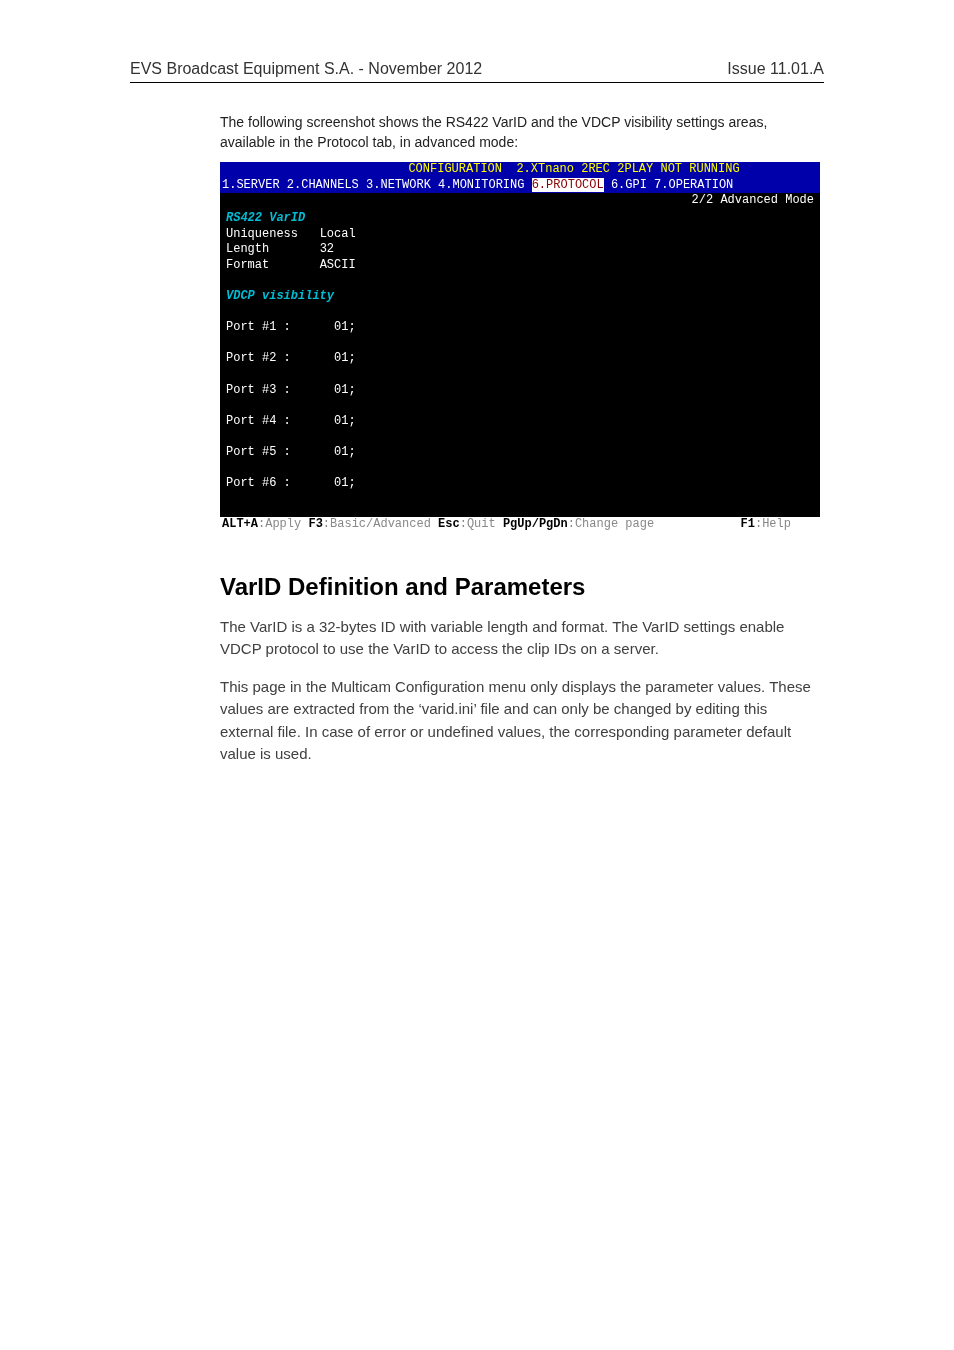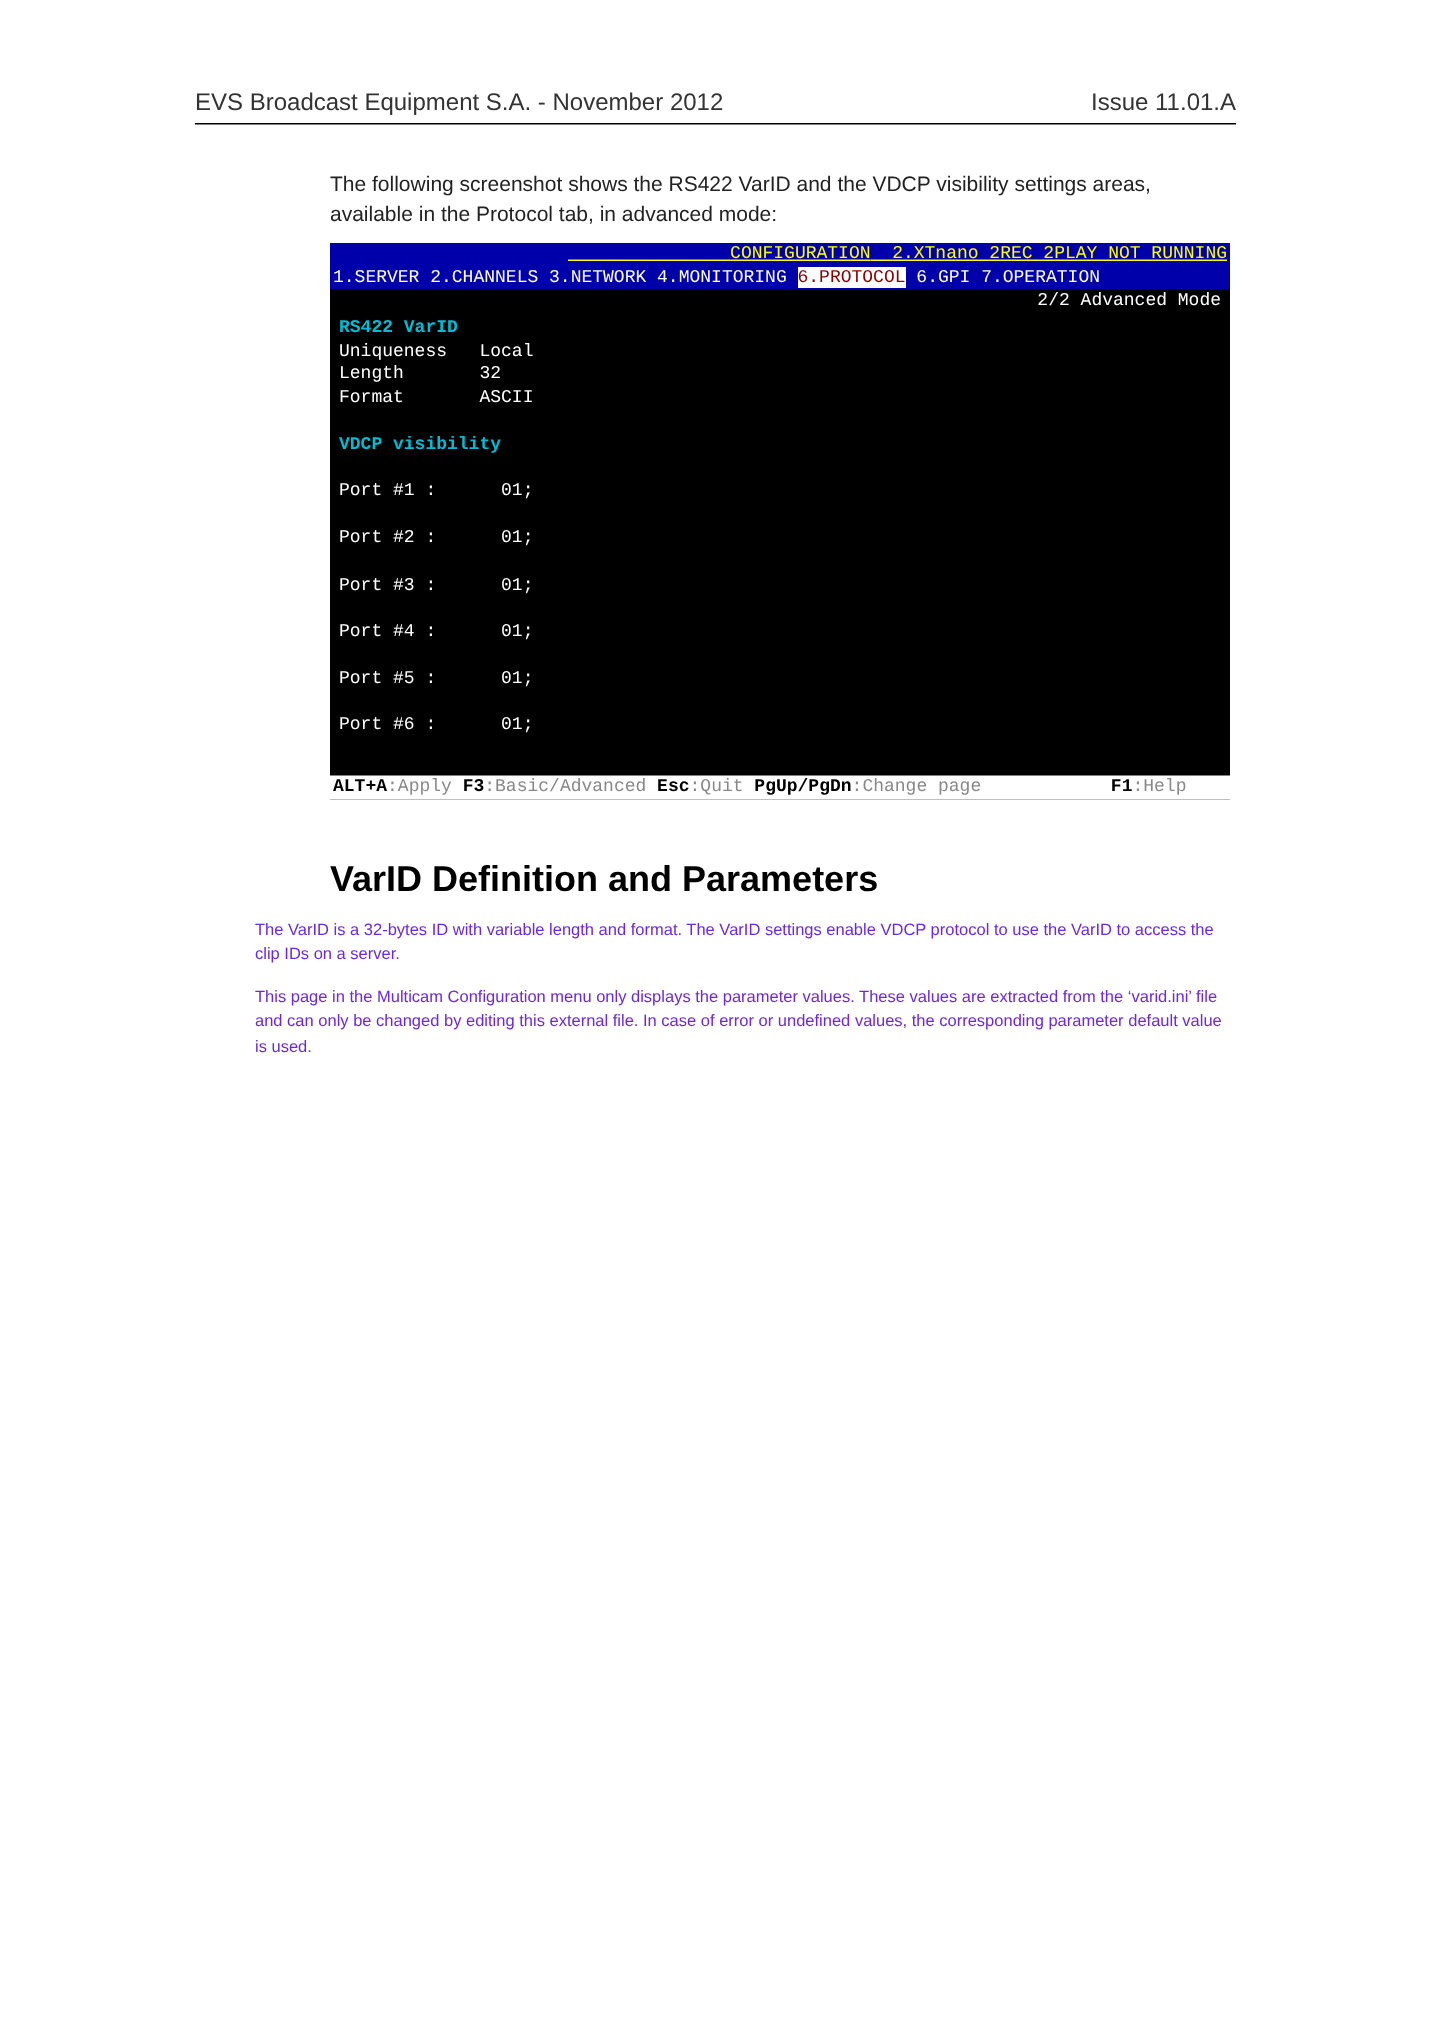--- a/index.html
+++ b/index.html
@@ -39,24 +39,23 @@
     font-size: 12px;
     line-height: 1.3;
     color: #fff;
     width: 600px;
     padding: 0;
     box-sizing: border-box;
   }
   .term-title {
     color: #ffff00;
     background: #00a;
-    text-align: right;
+    text-align: center;
     padding: 0 2px;
     white-space: pre;
-    text-decoration: underline;
   }
   .term-menu {
     background: #00a;
     color: #fff;
     white-space: pre;
     padding: 0 2px;
   }
   .term-menu .sel {
     background: #fff;
     color: #800;
@@ -66,40 +65,40 @@
     padding: 2px 6px 10px 6px;
     white-space: pre;
   }
   .mode-label {
     color: #fff;
     text-align: right;
     white-space: pre;
     padding-right:6px;
     padding-left:27px;
   }
-  .section-cyan { color: #00bcd4; font-weight: bold; }
+  .section-cyan { color: #00bcd4; font-weight: bold; font-style: italic; }
   .term-foot {
     background: #fff;
     color: #888;
     white-space: pre;
     padding: 0 2px;
   }
   .term-foot .hk { color: #000; font-weight: bold; }
 
   .section-heading {
     font-size: 24px;
     font-weight: bold;
     margin-left: 90px;
     margin-top: 40px;
     margin-bottom: 2px;
   }
   .body-para {
-    font-size: 11px;
-    color: #6d28d9;
-    margin-left: 40px;
+    font-size: 15px;
+    color: #404040;
+    margin-left: 90px;
     margin-bottom: 12px;
     line-height: 1.5;
   }
   .footer-row {
     position: absolute;
     bottom: 60px;
     left: 130px;
     right: 130px;
     display: flex;
     justify-content: space-between;

